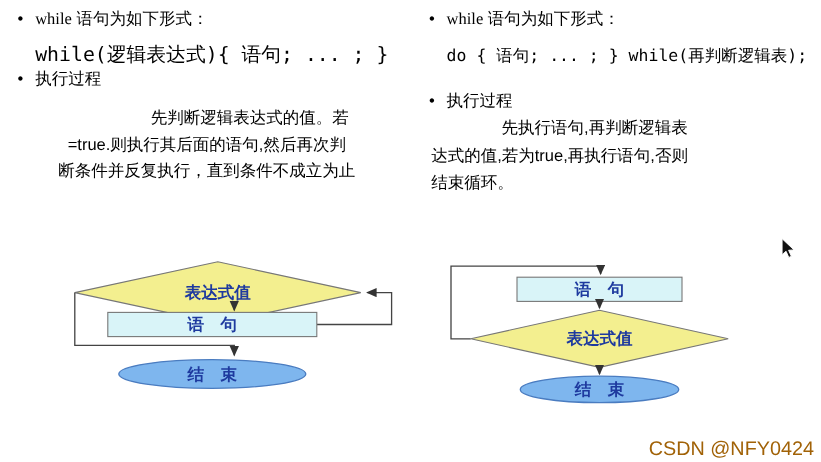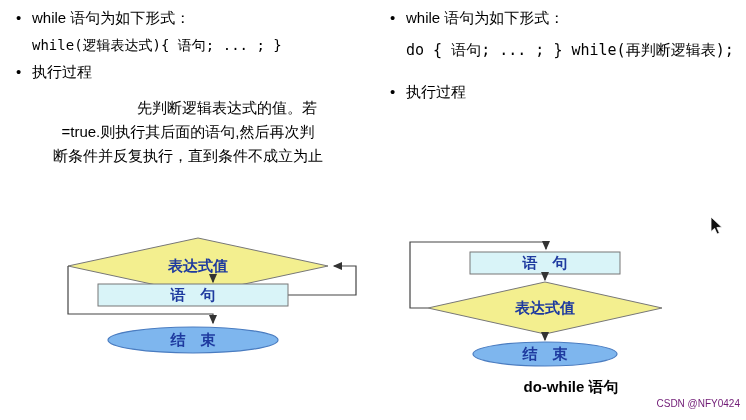--- a/index.html
+++ b/index.html
@@ -1,25 +1,25 @@
 <!DOCTYPE html>
 <html><head>
 <meta charset="utf-8">
 <style>
   * { margin:0; padding:0; box-sizing:border-box; }
   html,body { background:#ffffff; }
   body { font-family:"Liberation Sans",sans-serif; color:#000; }
   .page { position:relative; width:746px; height:420px; background:#fff; overflow:hidden; }
 
-  .mono { font-family:Liberation Sans, sans-serif; }
+  .mono { font-family:Liberation Serif, serif; }
 
   .bullet-line { position:absolute; font-size:15px; line-height:20px; white-space:nowrap; }
   .bullet { display:inline-block; width:16px; font-size:15px; }
 
-  .code-line { position:absolute; font-family:"DejaVu Sans Mono",monospace; font-size:14px; white-space:nowrap; }
+  .code-line { position:absolute; font-family:"DejaVu Sans Mono",monospace; font-size:18px; white-space:nowrap; }
 
   .para { position:absolute; font-size:15px; line-height:25px; white-space:pre-line; }
   #l-para { left:18px; top:96px; width:340px; text-indent:78px; line-height:24px;text-align:center; }
   #r-para { left:392px; top:104px; width:350px; text-indent:64px; }
 
   #l-h1 { left:16px; top:8px; }
   #l-code { left:32px; top:37px; }
   #l-h2 { left:16px; top:62px; }
 
   #r-h1 { left:390px; top:8px; }
@@ -28,21 +28,21 @@
 
   figure.flow { position:absolute; }
   #flow-left  { left:8px;  top:228px; width:368px; }
   #flow-right { left:398px; top:230px; width:346px; }
   figure.flow figcaption { text-align:center; font-weight:bold; font-size:15px; margin-top:4px; }
   figure.flow figcaption .mono { font-weight:bold; }
 
   .shape-label { font-family:"Liberation Sans",sans-serif; font-weight:bold; font-size:15px; text-anchor:middle; }
   .flow-line { fill:none; stroke:#444; stroke-width:1.2; }
 
-  .watermark { position:absolute; right:6px; top:398px; font-size:10px; color:#701a75; white-space:nowrap; }
+  .watermark { position:absolute; right:6px; top:398px; font-size:18px; color:#a16207; white-space:nowrap; }
 
   .cursor { position:absolute; left:710px; top:216px; }
 </style>
 </head>
 <body>
 
 <div class="page">
 
   <div class="bullet-line" id="l-h1">
     <span class="bullet">•</span><span class="mono">while</span><span> 语句为如下形式：</span>
@@ -61,20 +61,23 @@
   <div class="bullet-line" id="r-h1">
     <span class="bullet">•</span><span class="mono">while</span><span> 语句为如下形式：</span>
   </div>
 
   <div class="code-line" id="r-code">do { 语句; ... ; } while(再判断逻辑表);</div>
 
   <div class="bullet-line" id="r-h2">
     <span class="bullet">•</span><span>执行过程</span>
   </div>
 
+  <p class="para" id="r-para">先执行语句,再判断逻辑表
+达式的值,若为true,再执行语句,否则
+结束循环。</p>
 
   <figure class="flow" id="flow-left">
     <svg width="368" height="132" viewBox="0 0 368 132">
       <defs>
         <marker id="arrL" markerWidth="9" markerHeight="8" refX="7" refY="3.5" orient="auto">
           <path d="M0,0 L8,3.5 L0,7 z" fill="#333"></path>
         </marker>
       </defs>
 
       <polygon points="60,38 190,10 320,38 190,66" stroke="#777" stroke-width="1" fill="#F3EF8F"></polygon>
@@ -112,23 +115,20 @@
       <polygon points="30,78 147,52 264,78 147,104" stroke="#777" stroke-width="1" fill="#F3EF8F"></polygon>
 
       <line class="flow-line" x1="147" y1="104" x2="147" y2="110" marker-end="url(#arrR)"></line>
 
       <ellipse cx="147" cy="124" rx="72" ry="12" stroke="#4A7CC0" stroke-width="1.2" fill="#7EB6EE"></ellipse>
 
       <text class="shape-label" x="147" y="38" fill="#1E3A9F">语　句</text>
       <text class="shape-label" x="147" y="83" fill="#1E3A9F">表达式值</text>
       <text class="shape-label" x="147" y="129" fill="#1E3A9F">结　束</text>
     </svg>
-    <figcaption>
-      <span class="mono">do-while</span><span> 语句</span>
-    </figcaption>
   </figure>
 
   <div class="watermark">CSDN @NFY0424</div>
 
   <svg class="cursor" width="16" height="20" viewBox="0 0 16 20">
     <path d="M1,1 L1,15.5 L4.6,12.4 L7.1,18 L9.4,17 L6.9,11.5 L11.8,11.2 Z" fill="#111" stroke="#fff" stroke-width="0.8"></path>
   </svg>
 
 </div>
 

